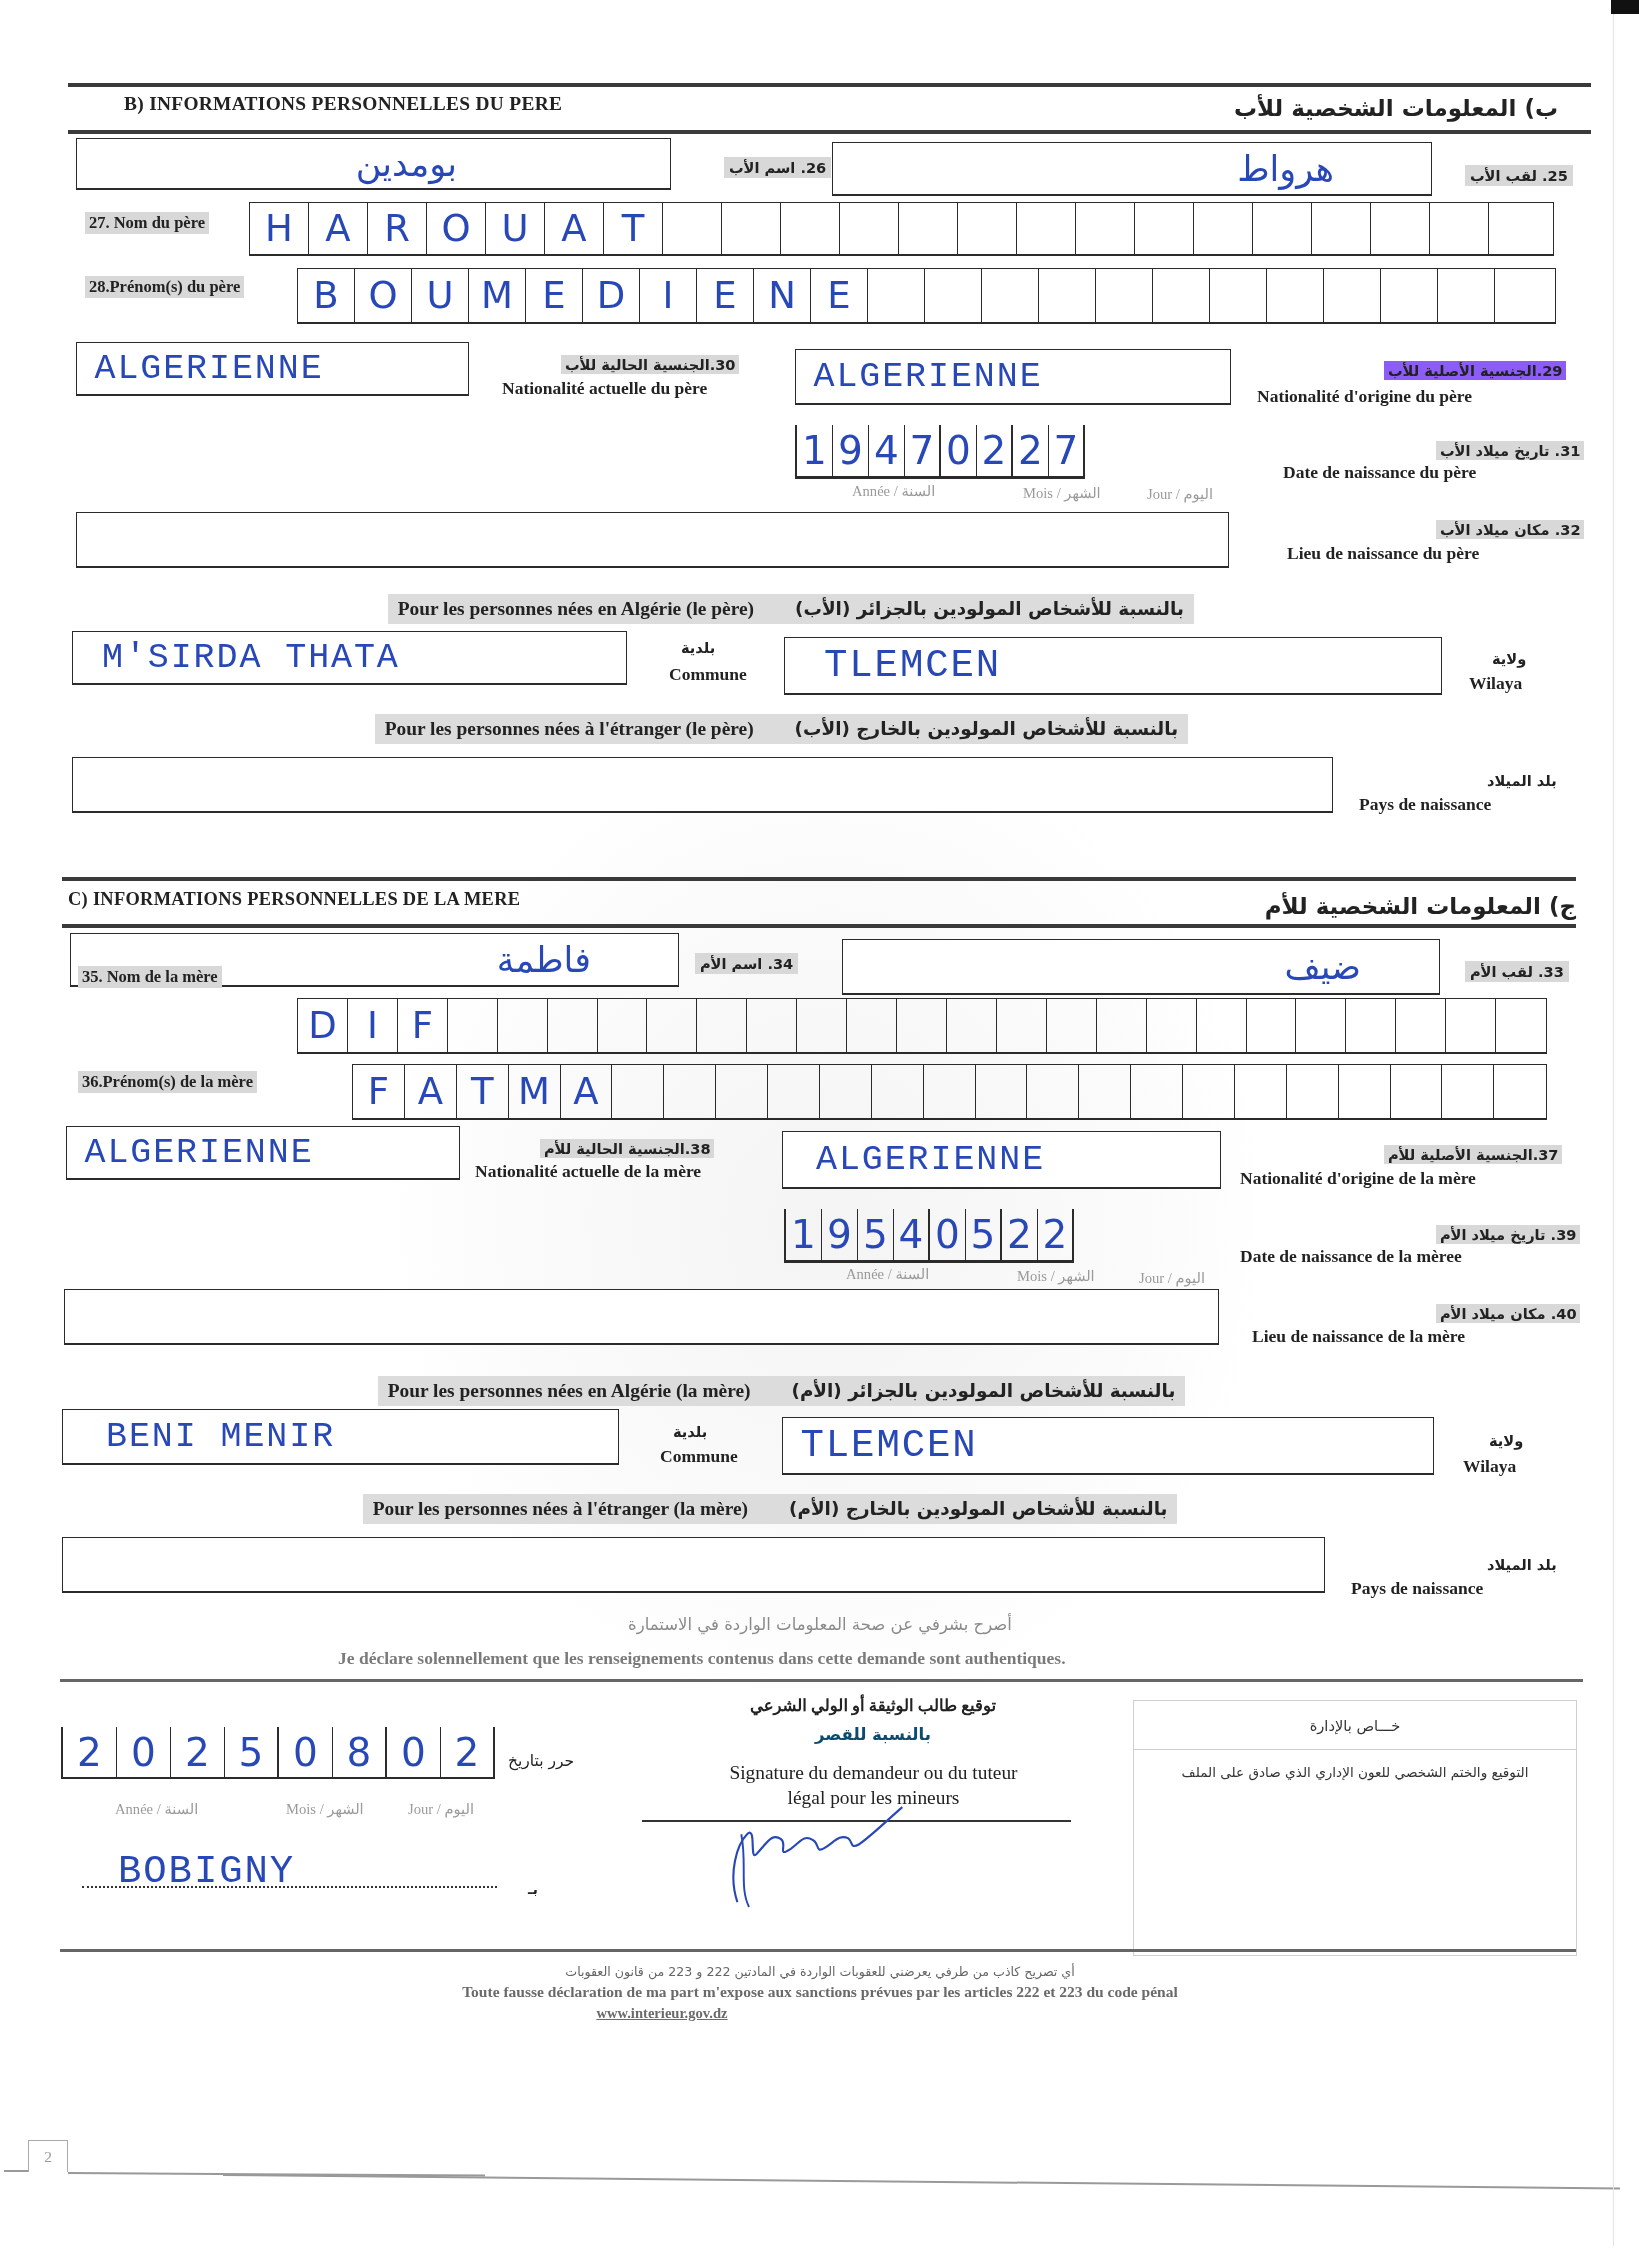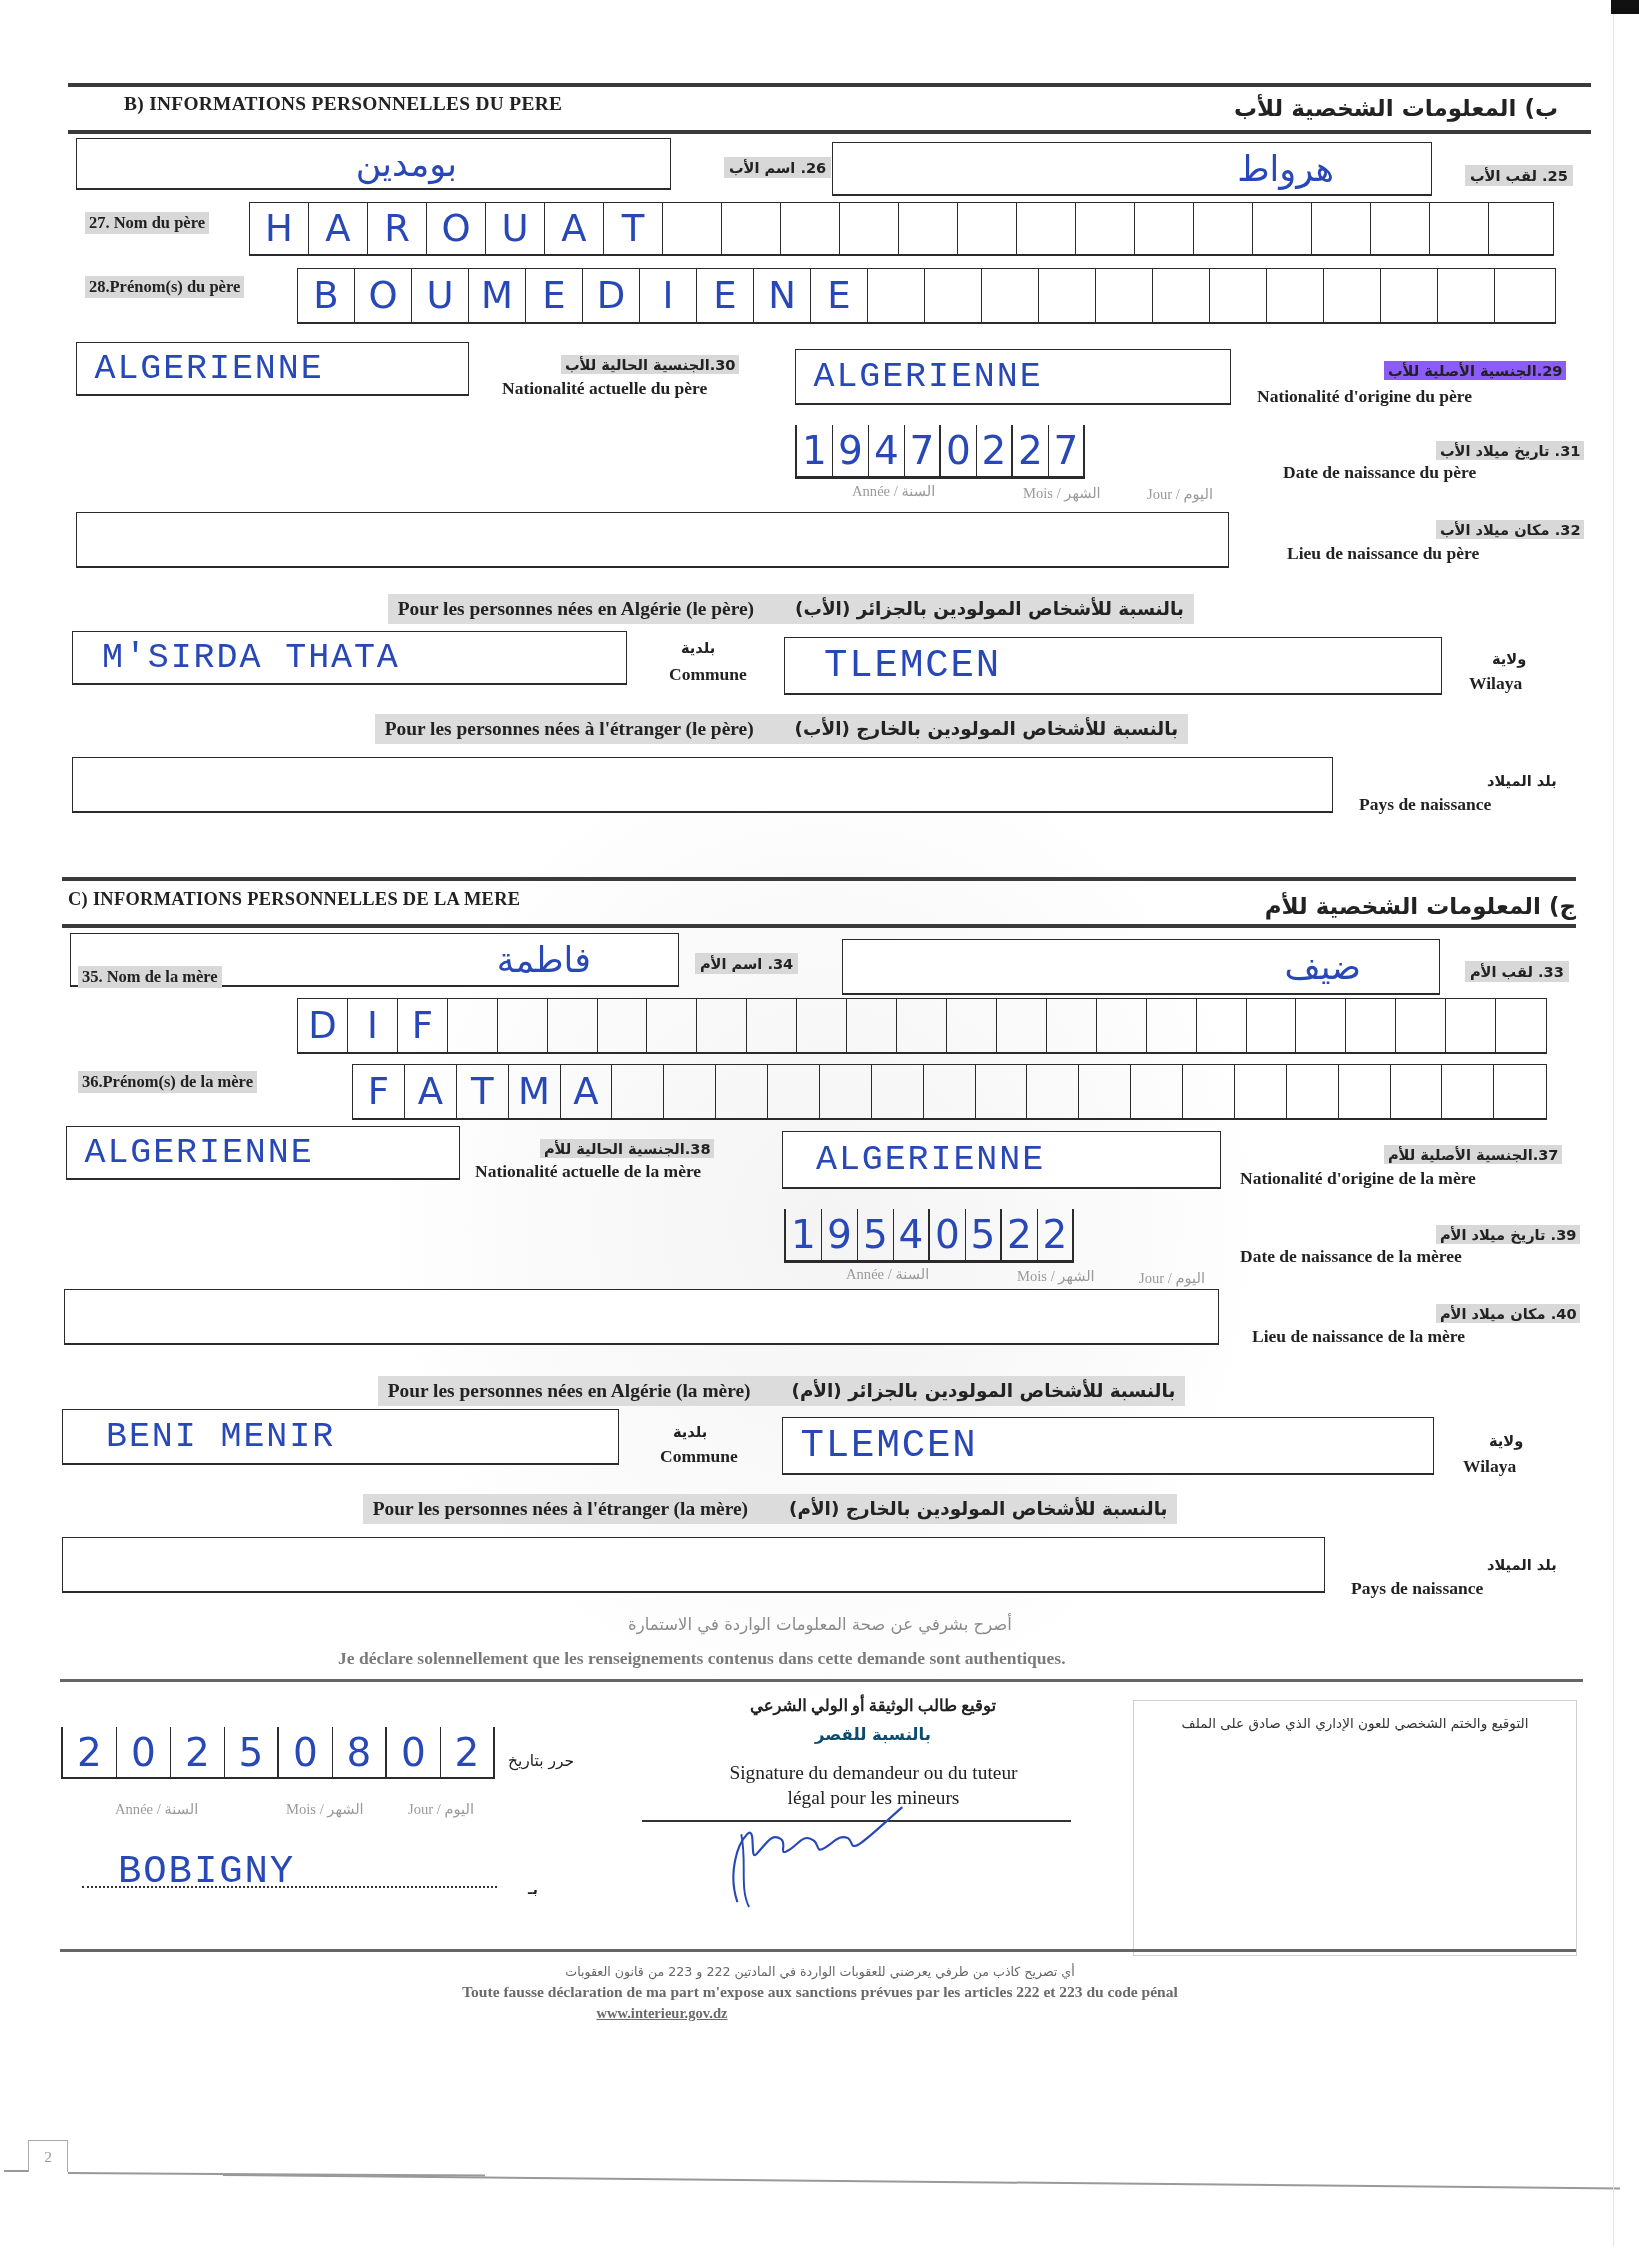--- a/index.html
+++ b/index.html
@@ -325,20 +325,21 @@
 <div class="abs" style="left:660px; top:1787px; width:427px; text-align:center; font-family:'Liberation Serif',serif; font-size:19.4px; color:#222;">légal pour les mineurs</div>
 <div class="abs" style="left:642px; top:1820px; width:429px; height:1.9px; background:#333;"></div>
 <div class="abs" style="left:718px; top:1805px; width:194px; height:107px;">
   <svg width="194" height="107" viewBox="0 0 200 110">
     <path d="M20 100 C 10 70, 20 40, 30 30 C 40 20, 32 60, 40 50 C 50 40, 55 28, 65 35 C 72 40, 60 55, 75 45 C 85 38, 88 30, 98 36 C 105 40, 100 50, 110 44 C 120 38, 125 30, 134 34 C 140 38, 135 46, 146 40 C 160 30, 175 15, 190 2" fill="none" stroke="#2848b8" stroke-width="2.2"></path>
     <path d="M24 30 C 30 60, 22 85, 32 105" fill="none" stroke="#2848b8" stroke-width="2"></path>
   </svg>
 </div>
 
 <div class="abs" style="left:1133px; top:1700px; width:444px; height:256px; border:1.9px solid #cfcfcf;">
+  <div style="height:49px; border-bottom:1.9px solid #cfcfcf; display:flex; align-items:center; justify-content:center; font-family:'DejaVu Sans',sans-serif; font-size:14.6px; direction:rtl; color:#333;">خـــاص بالإدارة</div>
   <div style="padding-top:13.6px; text-align:center; font-family:'DejaVu Sans',sans-serif; font-size:13.6px; direction:rtl; color:#333;">التوقيع والختم الشخصي للعون الإداري الذي صادق على الملف</div>
 </div>
 
 <div class="rule" style="left:60px; top:1949px; width:1516px; height:2.9px; background:#666;"></div>
 
 <div class="abs small-gray" style="left:0; width:1640px; top:1964px; text-align:center; font-family:'DejaVu Sans',sans-serif; font-size:12.6px; direction:rtl; color:#666;">أي تصريح كاذب من طرفي يعرضني للعقوبات الواردة في المادتين 222 و 223 من قانون العقوبات</div>
 <div class="abs small-gray" style="left:0; width:1640px; top:1983px; text-align:center; font-size:15.5px; font-weight:bold; color:#6a6a6a;">Toute fausse déclaration de ma part m'expose aux sanctions prévues par les articles 222 et 223 du code pénal</div>
 <div class="abs small-gray" style="left:0; width:1324px; top:2005px; text-align:center; font-size:14.6px; font-weight:bold; color:#6a6a6a; text-decoration:underline;">www.interieur.gov.dz</div>
 
 <div class="abs" style="left:3.9px; top:2170px; width:25px; height:1.9px; background:#999;"></div>

